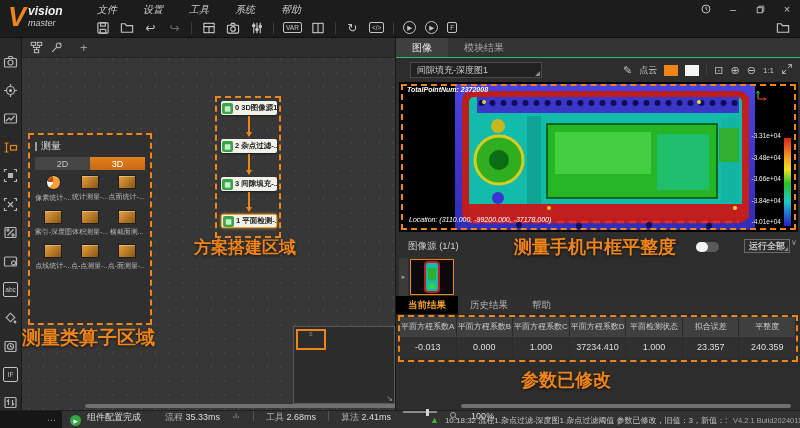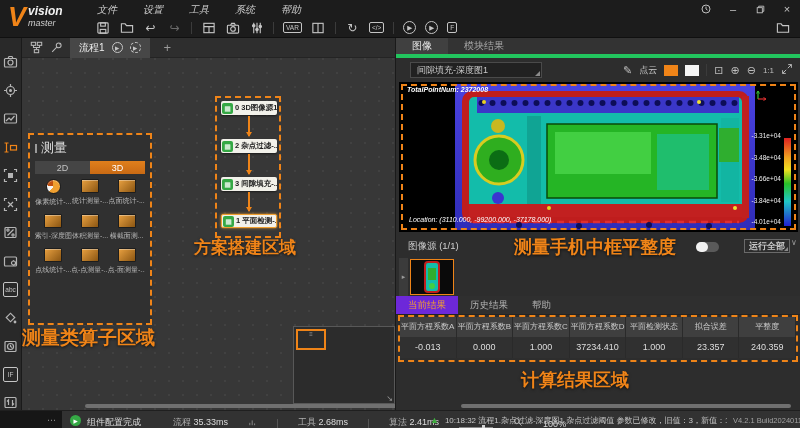--- a/index.html
+++ b/index.html
@@ -40,21 +40,21 @@
   .flowtabs .tico { width:20px; height:16px; display:flex; align-items:center; justify-content:center; color:#b9b9b9; }
   .flowtabs .tico svg { width:13px; height:13px; stroke:currentColor; fill:none; stroke-width:1.2; }
   .flowtab-active { height:20px; background:#474747; display:flex; align-items:center; gap:7px; padding:0 9px; margin-left:4px; }
   .flowtab-active .tabname { color:#ececec; font-size:10px; }
   .flowtab-plus { margin-left:14px; color:#9a9a9a; font-size:13px; }
   .ann { position:absolute; color:#f08418; font-weight:bold; text-shadow:0 1px 3px rgba(0,0,0,.7); white-space:nowrap; }
 
   .measure-panel { position:absolute; left:6px; top:95px; width:124px; height:192px; background:#303030; border:2px dashed #ef8418; padding:4px 5px; }
   .mp-title { display:flex; align-items:center; gap:4px; margin-bottom:4px; }
   .mp-title .bar { width:2px; height:9px; background:#9a9a9a; }
-  .mp-title .t { color:#dedede; font-size:13px; }
+  .mp-title .t { color:#dedede; font-size:10px; }
   .mp-tabs { display:flex; height:13px; margin-bottom:5px; }
   .mp-tab { flex:1; display:flex; align-items:center; justify-content:center; font-size:9px; background:#454545; color:#c3c3c3; }
   .mp-tab.active { background:linear-gradient(#e07f1c,#c96a14); color:#fff; }
   .mp-grid { display:grid; grid-template-columns:repeat(3,1fr); row-gap:7px; }
   .tool { display:flex; flex-direction:column; align-items:center; gap:3px; overflow:hidden; }
   .tool-ic { width:18px; height:14px; background:linear-gradient(135deg,#e8a040,#8a5512); border:1px solid #1d1d1d; border-radius:1px; box-shadow:inset 0 1px 0 rgba(255,255,255,.35); }
   .tool-ic.round { width:15px; height:15px; border-radius:50%; background:conic-gradient(#f0a030 0 62%, #f5f5f5 62% 78%, #c05010 78%); }
   .tool-lb { color:#b8b8b8; font-size:7px; white-space:nowrap; max-width:38px; overflow:hidden; }
 
   .flow-box { position:absolute; left:193px; top:58px; width:66px; height:142px; border:2px dashed #ef8418; }
@@ -65,21 +65,21 @@
   .farrow { position:absolute; left:226px; width:2px; background:#ef8418; }
   .farrow:after { content:""; position:absolute; left:-2.5px; bottom:-4px; border:3.5px solid transparent; border-top:5px solid #ef8418; }
 
   .minimap { position:absolute; left:271px; top:288px; width:102px; height:78px; background:#2c2c2c; border:1px solid #585858; }
   .mm-view { position:absolute; left:2px; top:2px; width:30px; height:21px; border:2px solid #ef8418; color:#9a9a9a; font-size:6px; display:flex; align-items:flex-start; justify-content:center; }
   .mm-resize { position:absolute; right:1px; bottom:0; color:#9a9a9a; font-size:8px; }
   .hscroll { position:absolute; height:4px; background:#707070; border-radius:2px; }
 
   
   .rightpanel { position:absolute; left:395px; top:38px; width:405px; height:372px; background:#2d2d2d; border-left:1px solid #1a1a1a; }
-  .rp-tabs { position:absolute; left:0; top:0; width:405px; height:20px; background:#333; border-bottom:4px solid #22c55e; display:flex; }
+  .rp-tabs { position:absolute; left:0; top:0; width:405px; height:20px; background:#333; border-bottom:1px solid #22c55e; display:flex; }
   .rp-tab { padding:0 16px; display:flex; align-items:center; font-size:10px; color:#a8a8a8; }
   .rp-tab.active { background:#404040; color:#e8e8e8; }
   .vtoolbar { position:absolute; left:0; top:20px; width:405px; height:24px; display:flex; align-items:center; }
   .vselect { position:relative; margin-left:14px; width:132px; height:16px; background:#212121; border:1px solid #4a4a4a; color:#c9c9c9; font-size:9px; line-height:14px; padding:0 6px; white-space:nowrap; overflow:hidden; }
   .vselect:after { content:""; position:absolute; right:1px; bottom:1px; border-left:5px solid transparent; border-bottom:5px solid #8a8a8a; }
   .vtools-right { position:absolute; right:8px; top:0; height:24px; display:flex; align-items:center; gap:7px; color:#bdbdbd; }
   .vtools-right svg { width:12px; height:12px; stroke:#bdbdbd; fill:none; stroke-width:1.2; }
   .swatch { width:14px; height:11px; }
   .pc-label { font-size:9px; color:#c9c9c9; }
   .small-glyph { font-size:11px; }
@@ -100,36 +100,36 @@
   .runall { position:absolute; left:348px; top:5px; width:46px; height:14px; border:1px solid #6a6a6a; color:#c9c9c9; font-size:9px; text-align:center; line-height:12px;font-weight:bold; }
   .runall:after { content:""; position:absolute; right:1px; bottom:1px; border-left:4px solid transparent; border-bottom:4px solid #8a8a8a; }
   .rp-chevron { position:absolute; left:395px; top:4px; color:#9a9a9a; font-size:8px; }
 
   .thumbrow { position:absolute; left:0; top:220px; width:405px; height:38px; }
   .expander { position:absolute; left:3px; top:0; width:9px; height:38px; background:#3b3b3b; color:#9a9a9a; font-size:7px; display:flex; align-items:center; justify-content:center; }
   .thumb { position:absolute; left:14px; top:1px; width:44px; height:36px; border:1px solid #ef8418; background:#0a0a0a; }
 
   .restabs { position:absolute; left:0; top:258px; width:405px; height:19px; background:#2f2f2f; border-bottom:1px solid #242424; display:flex; }
   .restab { padding:0 12px; display:flex; align-items:center; font-size:9.5px; color:#b5b5b5; }
-  .restab.active { background:#6d28d9; color:#f0a030; }
+  .restab.active { background:#000000; color:#f0a030;font-weight:bold; }
 
   .tablewrap { position:absolute; left:2px; top:277px; width:400px; height:47px; border:2px dashed #ef8418; }
   .trow { display:flex; width:100%; }
   .tcell { flex:1; text-align:center; overflow:hidden; white-space:nowrap; border-right:1px solid #2a2a2a; }
   .thead .tcell { background:#3f3f3f; color:#cbcbcb; font-size:8px; line-height:20px; height:20px; }
   .tvals .tcell { background:#303030; color:#dedede; font-size:9px; line-height:21px; height:21px; }
 
   
   .statusbar { position:absolute; left:0; top:410px; width:800px; height:18px; background:#323232; border-top:1px solid #1f1f1f; display:flex; align-items:center; }
   .sb-black { position:absolute; left:0; top:0; width:62px; height:18px; background:#161616; color:#8a8a8a; font-size:9px; display:flex; align-items:center; justify-content:flex-end; padding-right:6px; }
   .sb-run { position:absolute; left:70px; top:4px; width:11px; height:11px; border-radius:50%; background:#35a845; color:#fff; font-size:5.5px; display:flex; align-items:center; justify-content:center; }
   .sb-item { font-size:9px; color:#dcdcdc; white-space:nowrap; }
   .sb-lb { color:#b0b0b0; }
   .sb-sep { width:1px; height:10px; background:#555; }
-  .sb-left { position:absolute; left:87px; top:0; height:18px; display:flex; align-items:flex-end; gap:20px; }
+  .sb-left { position:absolute; left:87px; top:0; height:18px; display:flex; align-items:flex-start; gap:12px; }
   .sb-bars svg { width:9px; height:9px; stroke:#9f9f9f; fill:none; stroke-width:1.3; }
   .slider { position:relative; width:34px; height:2px; background:#8a8a8a; }
   .slider .knob { position:absolute; right:8px; top:-2.5px; width:3px; height:7px; background:#d5d5d5; }
   .sb-zoomico svg { width:10px; height:10px; stroke:#b5b5b5; fill:none; stroke-width:1.3; }
   .sb-right { position:absolute; left:430px; top:0; height:18px; display:flex; align-items:center; gap:6px; }
   .sb-warn { color:#3fae3f; font-size:9px; }
   .sb-log { font-size:8px; color:#c6c6c6; max-width:282px; overflow:hidden; white-space:nowrap; }
   .sb-ver { font-size:7.5px; color:#a2a2a2; white-space:nowrap; }
 </style>
 </head>
@@ -314,25 +314,20 @@
             <rect x="5" y="10" width="5" height="3.5"></rect>
             <path d="M4 5v2.5h7V5M7.5 7.5V10"></path>
           </svg>
         </span>
       <span class="tico">
           <svg viewBox="0 0 15 15">
             <circle cx="10" cy="5" r="2.8"></circle>
             <path d="M7.8 7.2L2.5 12.5M11 4l1.5-1.5"></path>
           </svg>
         </span>
-      <div class="flowtab-active">
-        <span class="tabname">流程1</span>
-        <span class="circle-run" style="width:11px;height:11px;font-size:5.5px">▶</span>
-        <span class="circle-run" style="width:11px;height:11px;font-size:5.5px;border-style:dashed">▶</span>
-      </div>
       <span class="flowtab-plus">+</span>
     </div>
 
     <div class="measure-panel">
       <div class="mp-title">
         <span class="bar"></span>
         <span class="t">测量</span>
       </div>
       <div class="mp-tabs">
         <div class="mp-tab">2D</div>
@@ -531,21 +526,21 @@
       <div class="trow tvals">
         <span class="tcell">-0.013</span>
         <span class="tcell">0.000</span>
         <span class="tcell">1.000</span>
         <span class="tcell">37234.410</span>
         <span class="tcell">1.000</span>
         <span class="tcell">23.357</span>
         <span class="tcell">240.359</span>
       </div>
     </div>
-    <div class="ann" style="left:125px; top:330px; font-size:18px;">计算结果区域</div>
+    <div class="ann" style="left:125px; top:330px; font-size:18px;">参数已修改</div>
     <div class="hscroll" style="left:65px; top:366px; width:330px;"></div>
   </div>
 
   <div class="statusbar">
     <div class="sb-black">
         <span>⋯</span>
       </div>
     <span class="sb-run">▶</span>
     <div class="sb-left">
       <span class="sb-item">组件配置完成</span>

